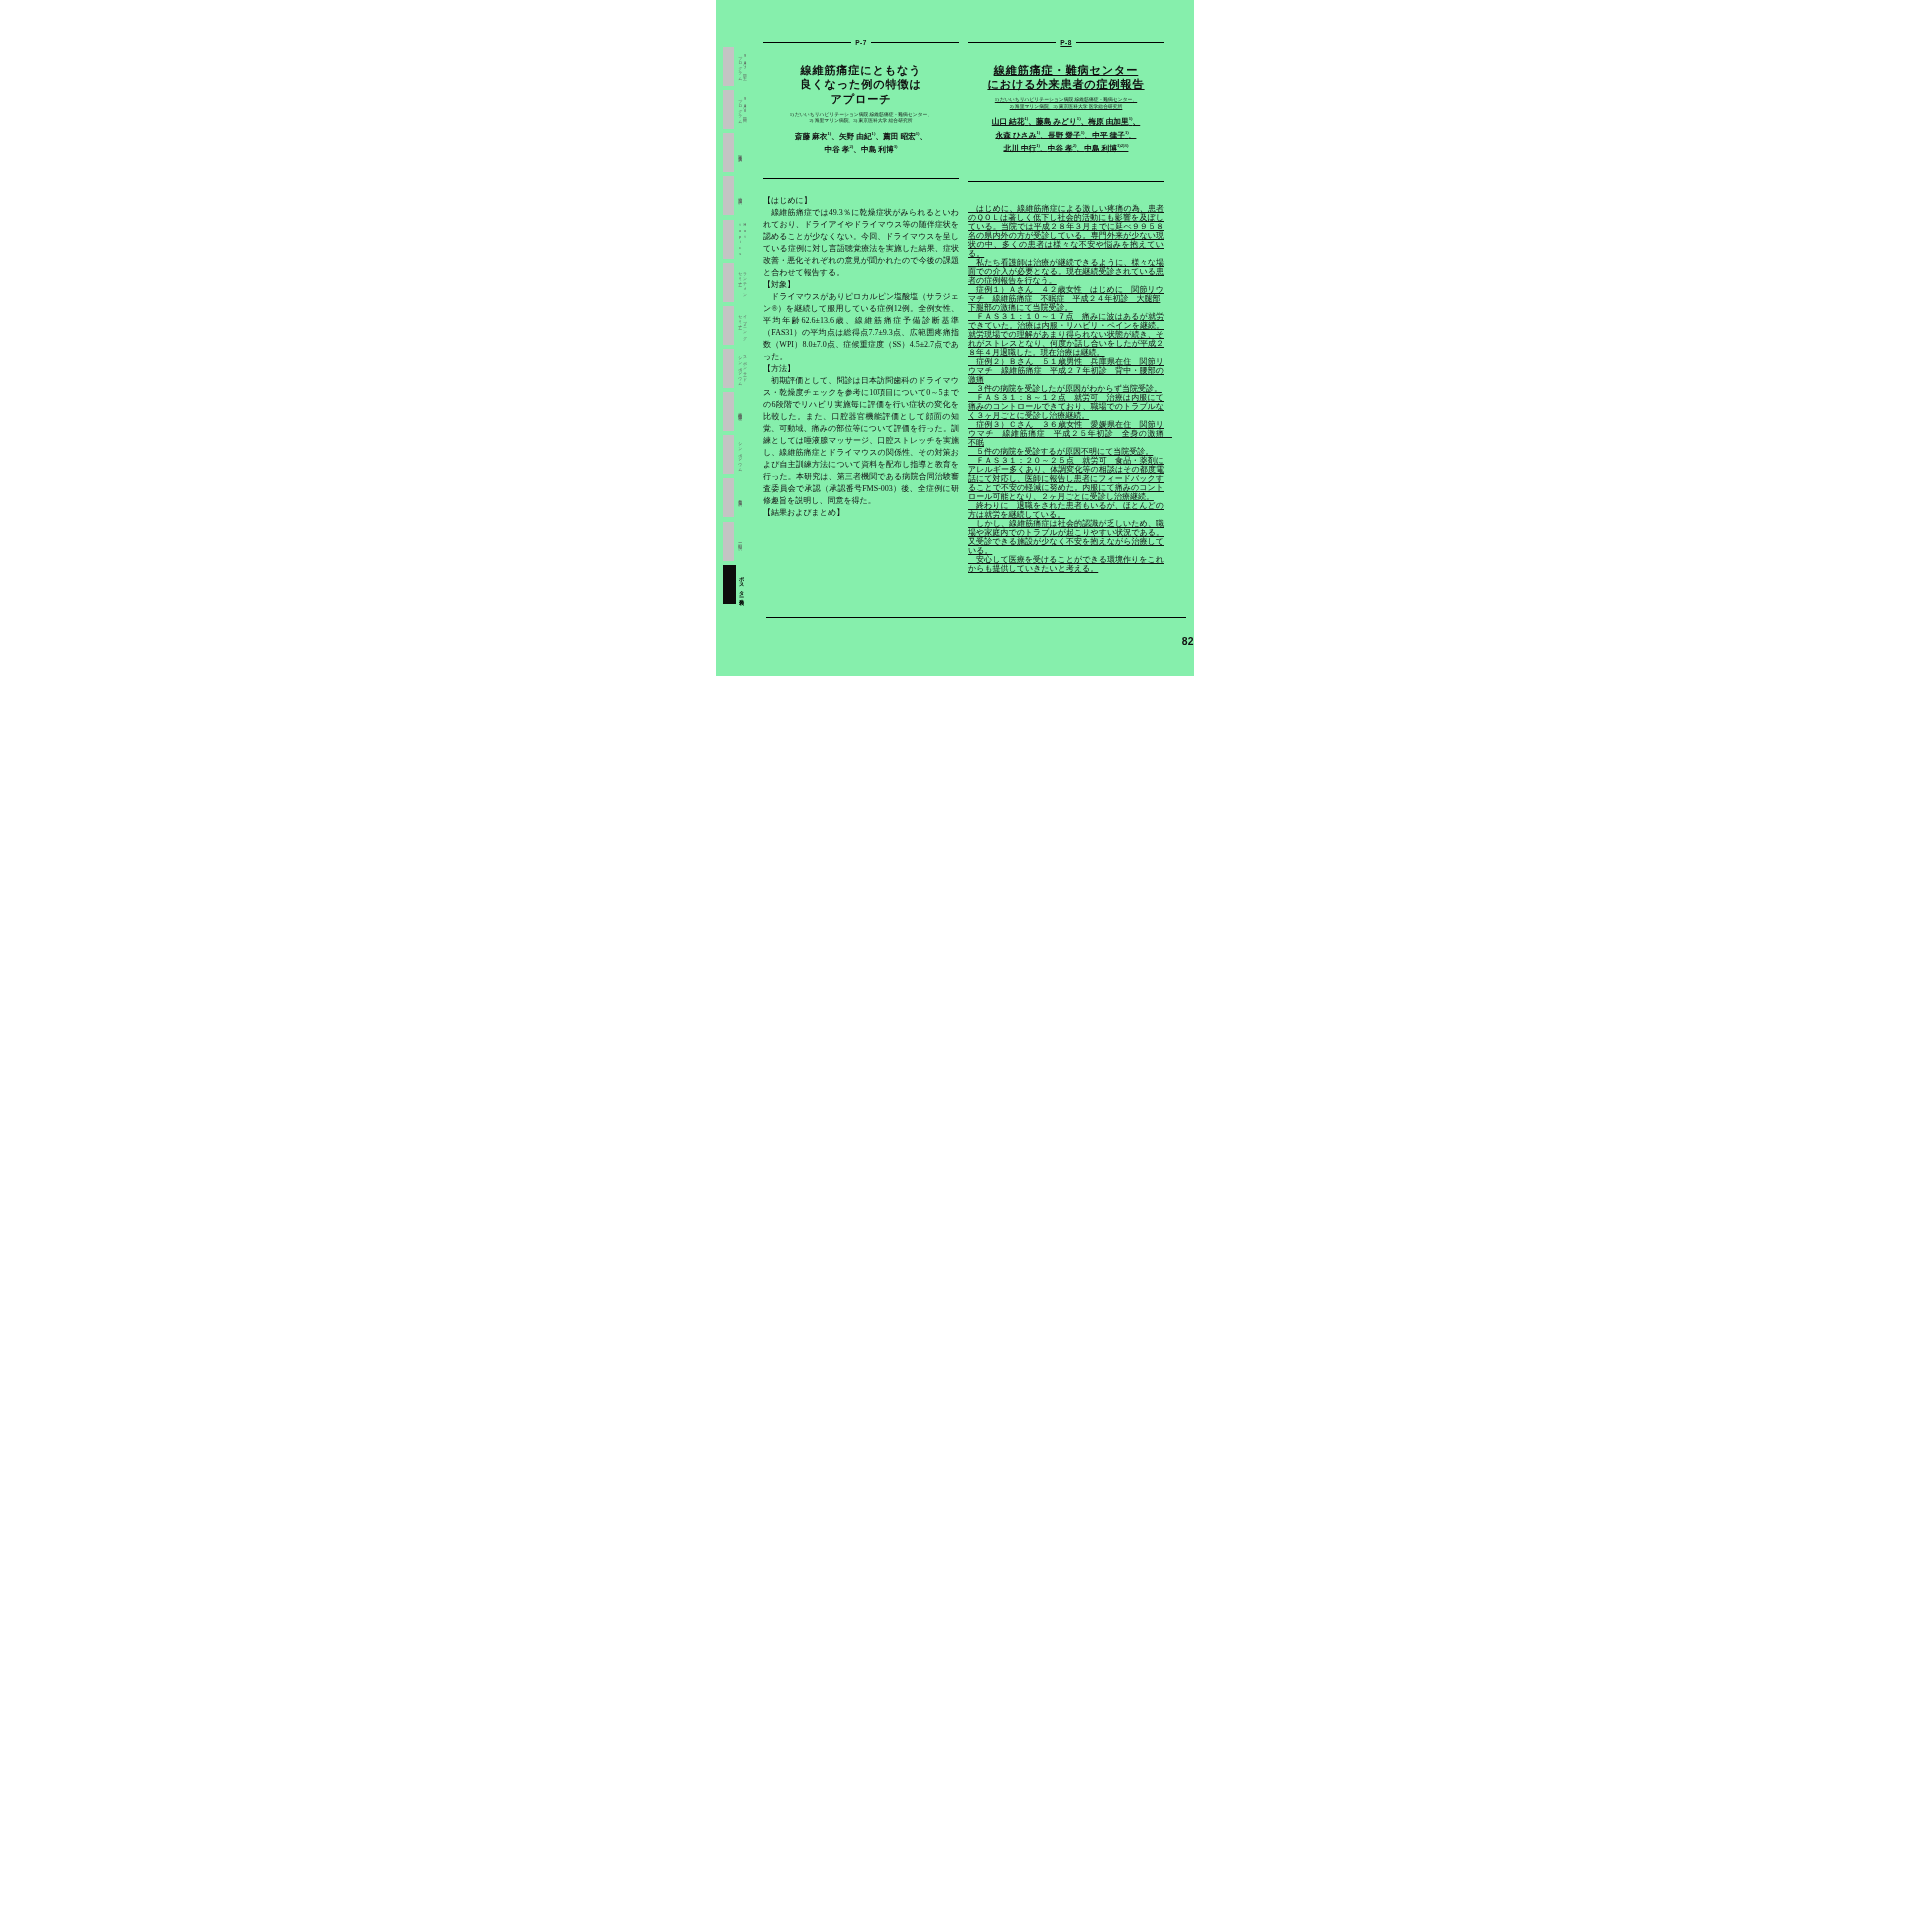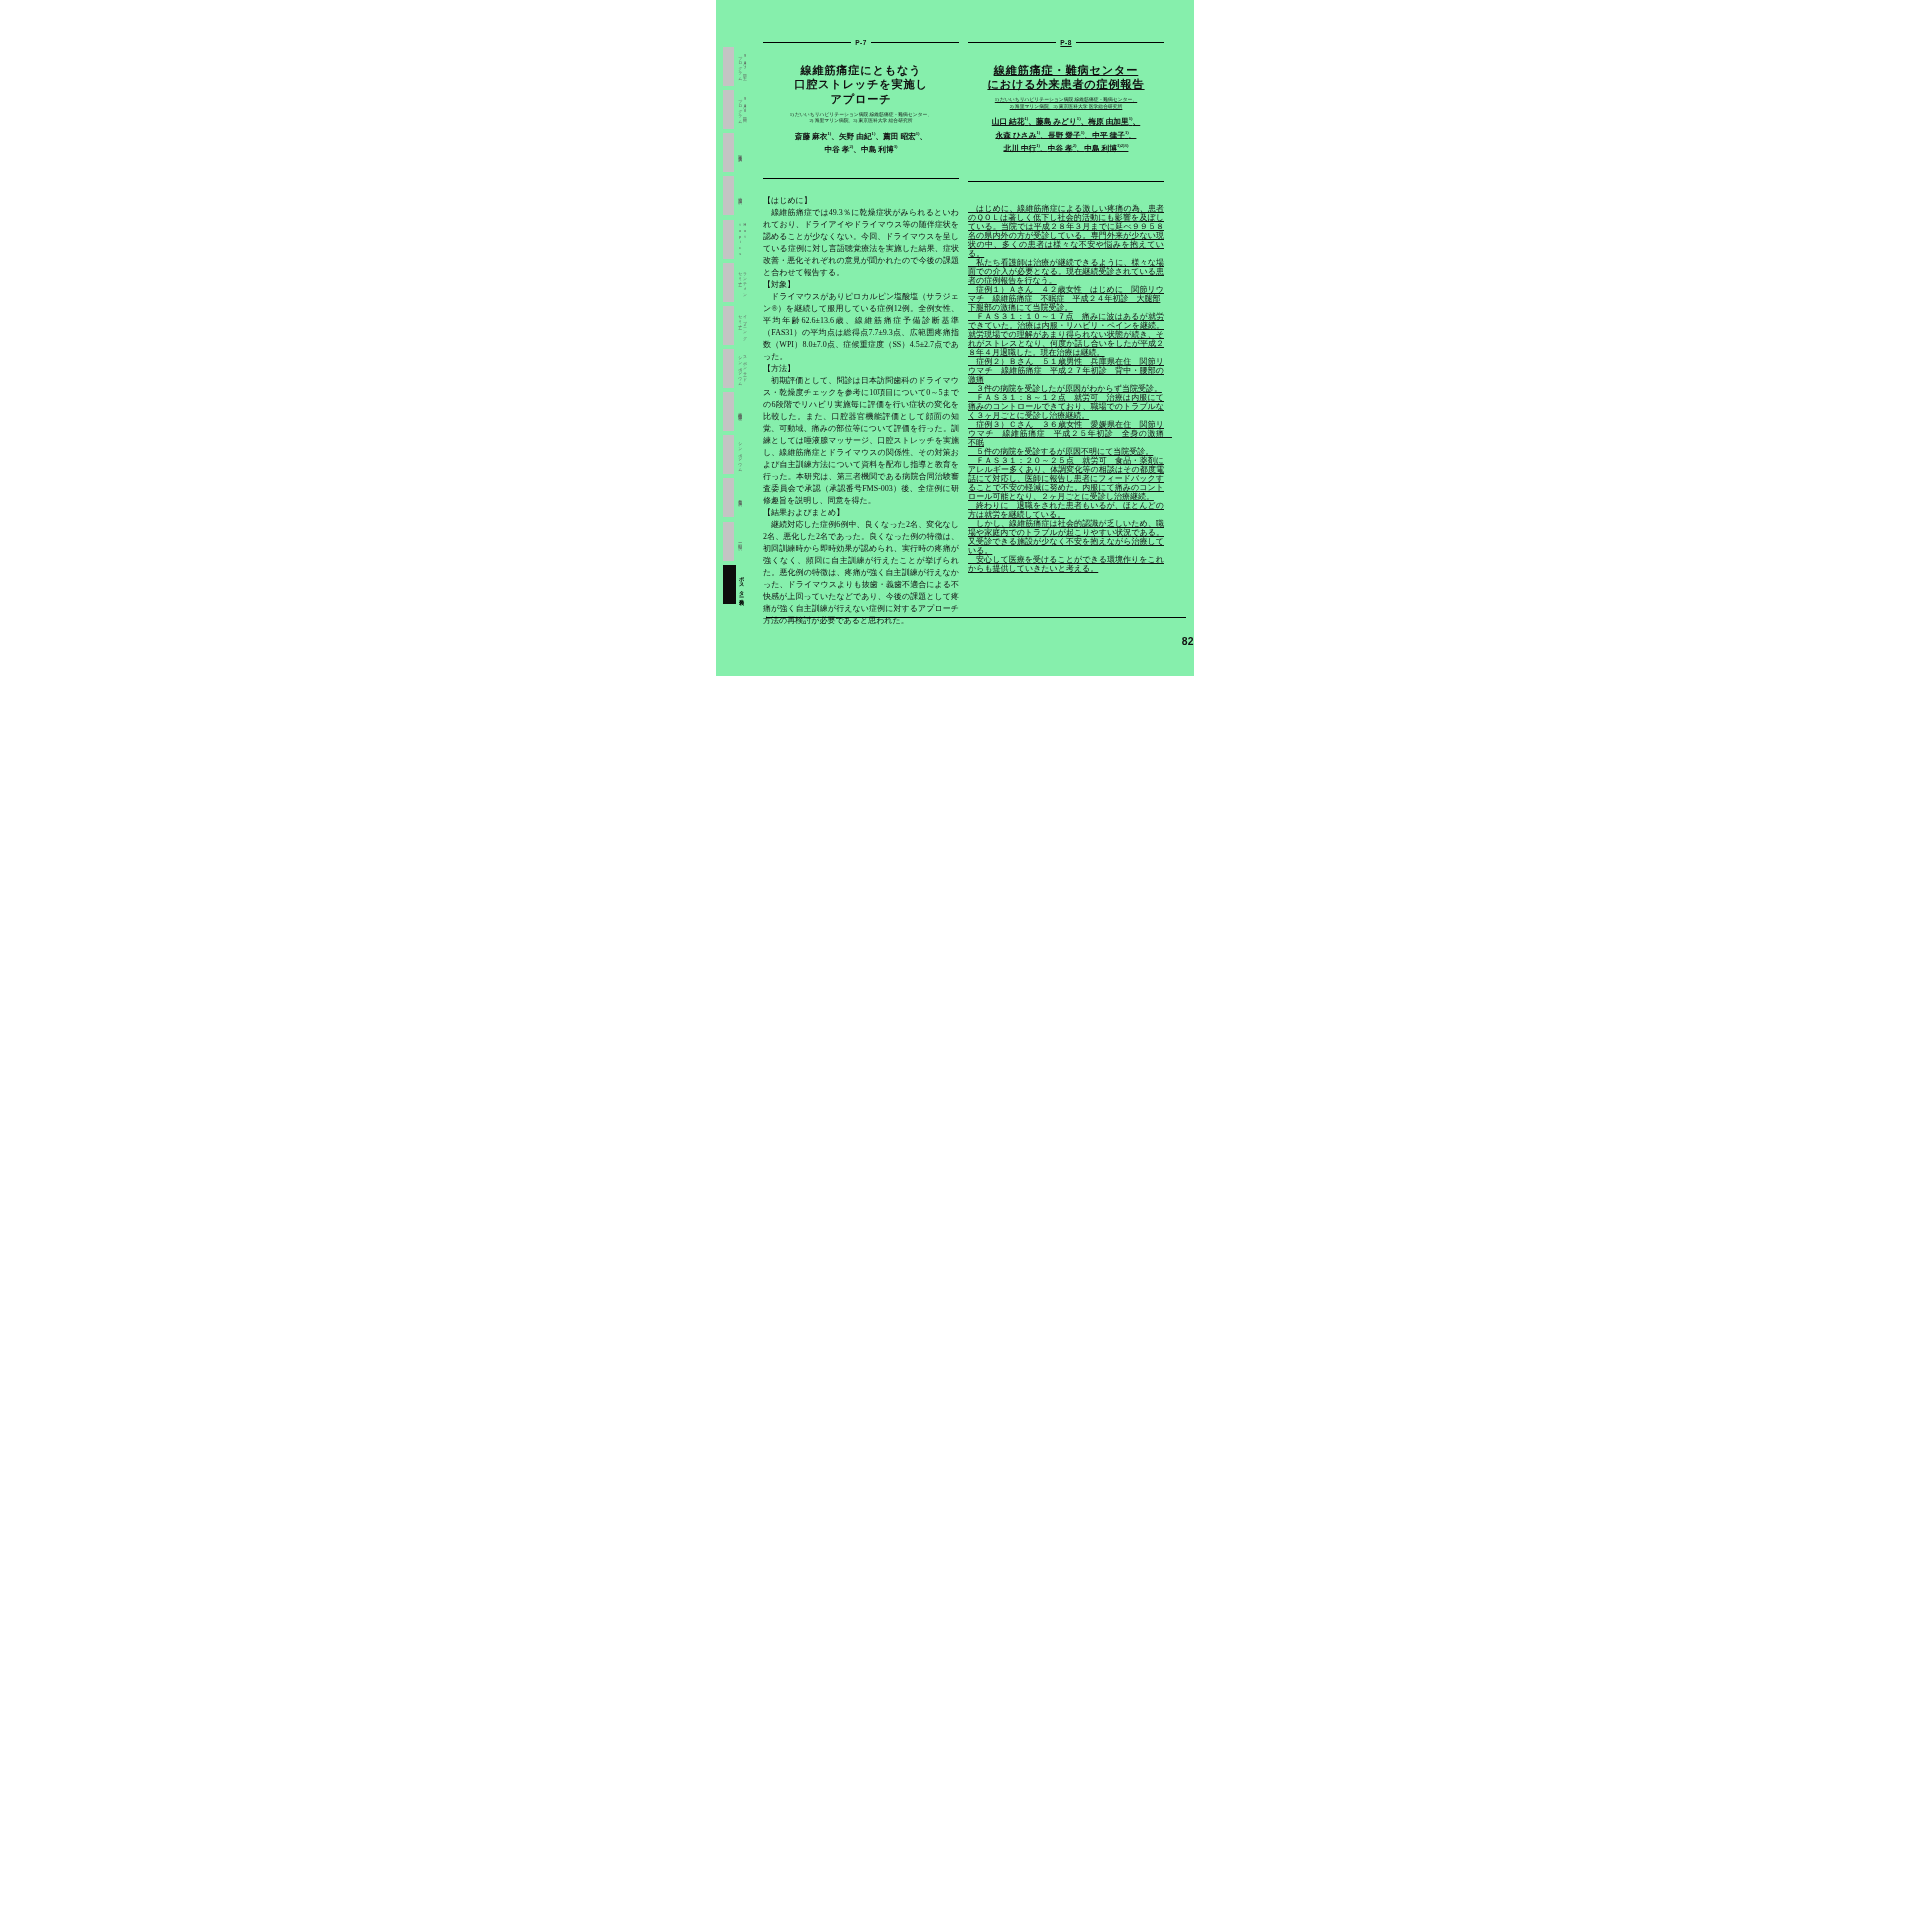--- a/index.html
+++ b/index.html
@@ -166,41 +166,40 @@
     </nav>
 
   <section class="col" data-idx="0">
     <div class="code-row">
       <span class="rule"></span>
       <span class="code">P-7</span>
       <span class="rule"></span>
     </div>
     <h1 class="title">
         <div>線維筋痛症にともなう</div>
-        <div>口腔ストレッチを実施し</div>
+        <div>良くなった例の特徴は</div>
         <div>アプローチ</div>
       </h1>
     <div class="affils">
         <div>1) だいいちリハビリテーション病院 線維筋痛症・難病センター、</div>
         <div>2) 海里マリン病院、3) 東京医科大学 総合研究所</div>
       </div>
     <div class="authors">
         <p><span>斎藤 麻衣</span><sup>1)</sup>、<span>矢野 由紀</span><sup>1)</sup>、<span>薦田 昭宏</span><sup>1)</sup>、</p>
         <p><span>中谷 孝</span><sup>2)</sup>、<span>中島 利博</span><sup>3)</sup></p>
       </div>
     <div class="divider"></div>
     <div class="abody">
         <p class="heading">【はじめに】</p>
         <p class="para">　線維筋痛症では49.3％に乾燥症状がみられるといわれており、ドライアイやドライマウス等の随伴症状を認めることが少なくない。今回、ドライマウスを呈している症例に対し言語聴覚療法を実施した結果、症状改善・悪化それぞれの意見が聞かれたので今後の課題と合わせて報告する。</p>
         <p class="heading">【対象】</p>
         <p class="para">　ドライマウスがありピロカルピン塩酸塩（サラジェン®）を継続して服用している症例12例。全例女性、平均年齢62.6±13.6歳、線維筋痛症予備診断基準（FAS31）の平均点は総得点7.7±9.3点、広範囲疼痛指数（WPI）8.0±7.0点、症候重症度（SS）4.5±2.7点であった。</p>
         <p class="heading">【方法】</p>
         <p class="para">　初期評価として、問診は日本訪問歯科のドライマウス・乾燥度チェックを参考に10項目について0～5までの6段階でリハビリ実施毎に評価を行い症状の変化を比較した。また、口腔器官機能評価として顔面の知覚、可動域、痛みの部位等について評価を行った。訓練としては唾液腺マッサージ、口腔ストレッチを実施し、線維筋痛症とドライマウスの関係性、その対策および自主訓練方法について資料を配布し指導と教育を行った。本研究は、第三者機関である病院合同治験審査委員会で承認（承認番号FMS-003）後、全症例に研修趣旨を説明し、同意を得た。</p>
         <p class="heading">【結果およびまとめ】</p>
-        <p class="para">　継続対応した症例6例中、良くなった2名、変化なし2名、悪化した2名であった。良くなった例の特徴は、初回訓練時から即時効果が認められ、実行時の疼痛が強くなく、頻回に自主訓練が行えたことが挙げられた。悪化例の特徴は、疼痛が強く自主訓練が行えなかった、ドライマウスよりも抜歯・義歯不適合による不快感が上回っていたなどであり、今後の課題として疼痛が強く自主訓練が行えない症例に対するアプローチ方法の再検討が必要であると思われた。</p>
       </div>
   </section>
 
   <section class="col" data-idx="1">
     <div class="code-row">
       <span class="rule"></span>
       <span class="code">P-8</span>
       <span class="rule"></span>
     </div>
     <h1 class="title">

